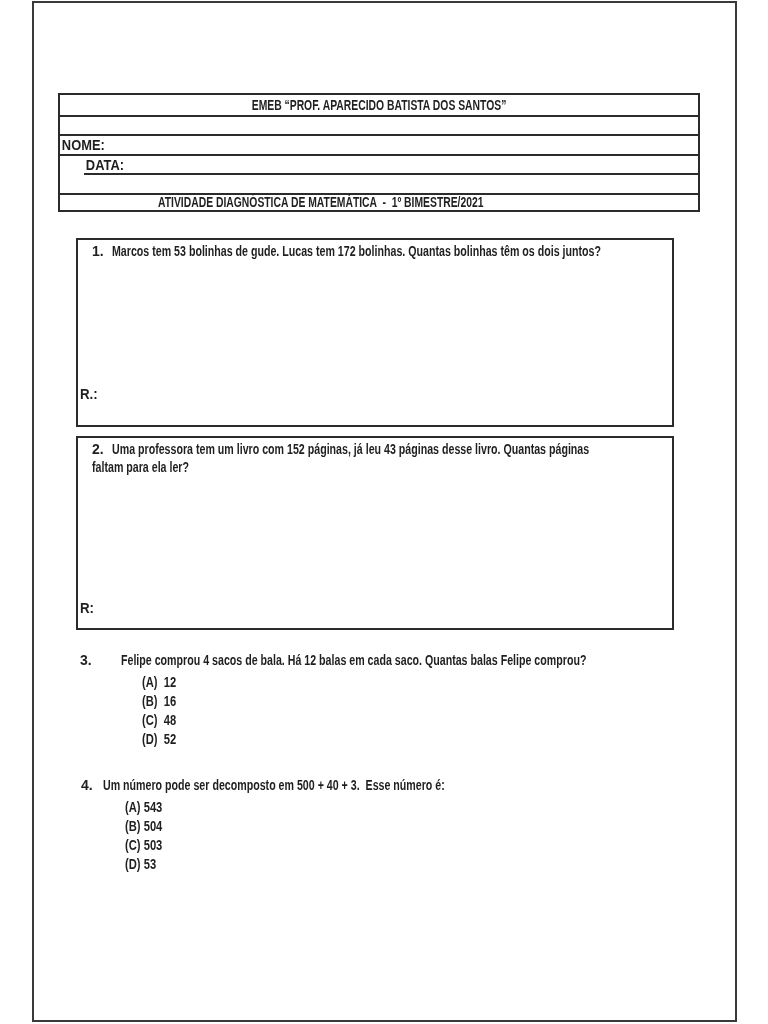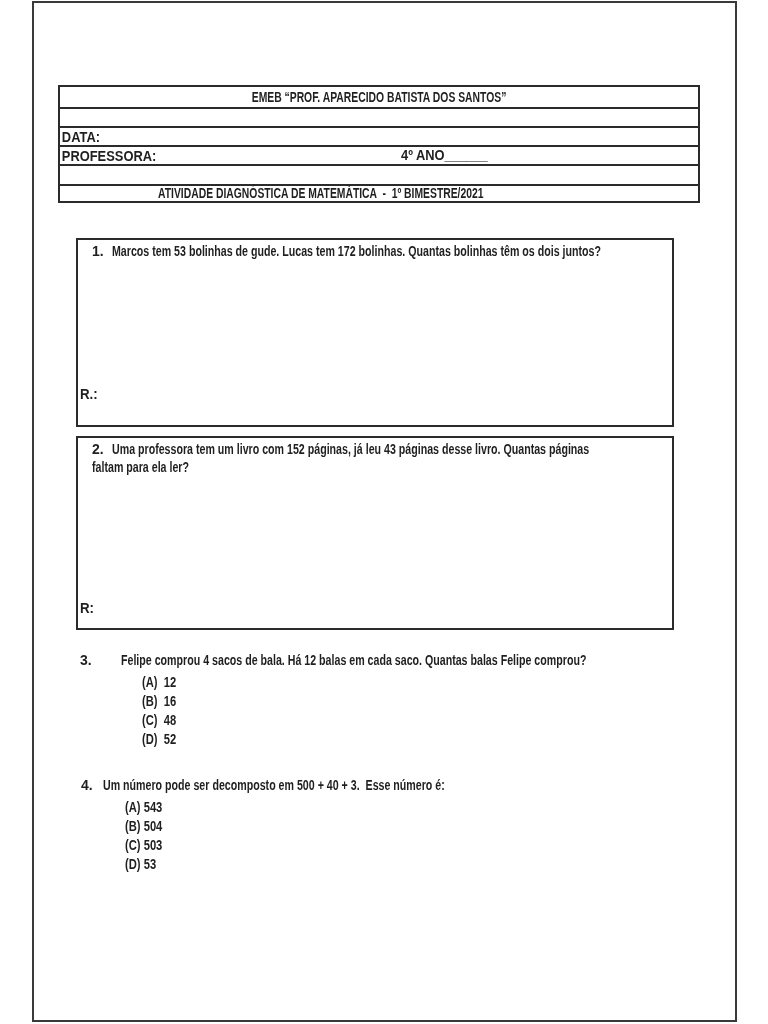--- a/index.html
+++ b/index.html
@@ -2,28 +2,28 @@
 <html><head>
 <meta charset="utf-8">
 <style>
   html,body{margin:0;padding:0;background:#ffffff;}
   .page{position:relative;width:768px;height:1024px;background:#ffffff;overflow:hidden;
         font-family:"Liberation Sans",sans-serif;color:#1f1f1f;font-weight:700;}
   .page-border{position:absolute;left:32px;top:1px;width:701px;height:1017px;
         border:2px solid #3a3a3a;}
 
   
-  .header-table{position:absolute;left:58px;top:85px;width:642px;
+  .header-table{position:absolute;left:58px;top:93px;width:642px;
         border:2px solid #2b2b2b;box-sizing:border-box;background:#fff;}
   .hrow{position:relative;display:flex;align-items:center;border-bottom:2px solid #2b2b2b;}
   .hrow:last-child{border-bottom:none;text-align:right;}
   .h-school{height:20px;justify-content:center;}
   .h-sp1{height:17px;}
   .h-name{height:18px;}
-  .h-date{height:17px;}
+  .h-date{height:17px;margin-left:24px;}
   .h-teacher{height:17px;}
   .h-sp2{height:18px;}
   .h-title{height:15px;}
 
   .caps{display:inline-block;font-size:14px;white-space:pre;transform:scaleX(0.74);}
   .h-school .caps{transform-origin:50% 50%;}
   .title-text{position:absolute;left:98px;top:0px;transform-origin:0 50%;line-height:15px;}
   .field-label{display:inline-block;font-size:14px;white-space:pre;padding-left:2px;
         transform:scaleX(0.92);transform-origin:0 50%;}
   .grade{position:absolute;left:341px;top:0;padding-left:0;line-height:17px;}
@@ -59,26 +59,25 @@
 <body>
 
 <div class="page">
   <div class="page-border"></div>
 
   <div class="header-table">
     <div class="hrow h-school">
       <span class="caps">EMEB “PROF. APARECIDO BATISTA DOS SANTOS”</span>
     </div>
     <div class="hrow h-sp1"></div>
+    <div class="hrow h-name">
+      <span class="field-label">NOME:</span>
+    </div>
     <div class="hrow h-date">
       <span class="field-label">DATA:</span>
-    </div>
-    <div class="hrow h-teacher">
-      <span class="field-label">PROFESSORA:</span>
-      <span class="field-label grade">4º ANO______</span>
     </div>
     <div class="hrow h-sp2"></div>
     <div class="hrow h-title">
       <span class="caps title-text">ATIVIDADE DIAGNÓSTICA DE MATEMÁTICA  -  1º BIMESTRE/2021</span>
     </div>
   </div>
 
   <div class="qbox qbox1">
     <div class="qline">
       <span class="qnum">1.</span>

